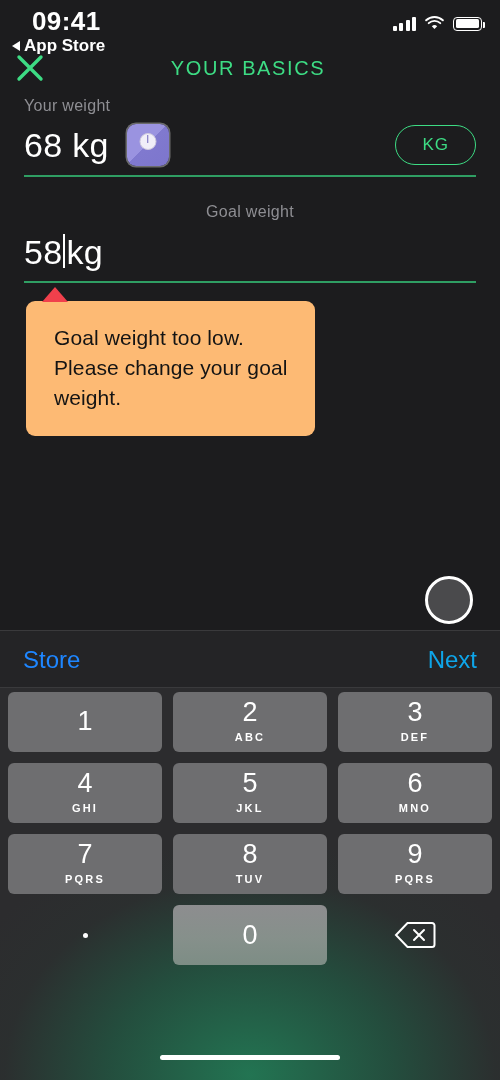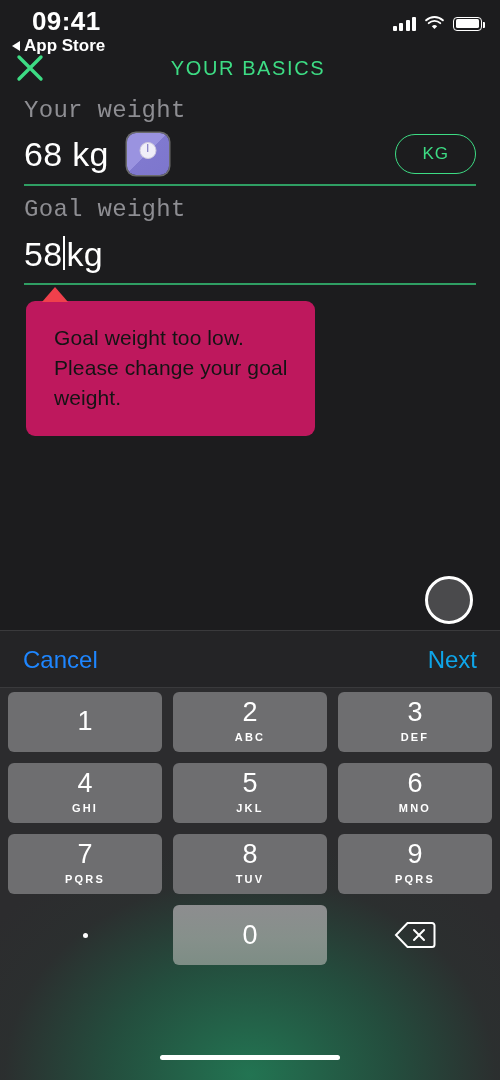--- a/index.html
+++ b/index.html
@@ -67,21 +67,21 @@
   }
   .nav-title {
     position:absolute; top:57px; left:0; width:496px;
     text-align:center;
     color:#3ddc84; font-size:20px; letter-spacing:1.6px;
   }
 
   
   .field { position:absolute; left:24px; width:452px; }
   .field-label {
-    color:#8e8e93; font-size:24px; letter-spacing:0.3px;font-family:Liberation Mono, monospace;
+    color:#8e8e93; font-size:16px; letter-spacing:0.3px;
   }
   .field-row {
     display:flex; align-items:center;
     margin-top:6px; height:48px;
   }
   .field-value {
     color:#fff; font-size:34px; letter-spacing:0.3px;
     white-space:pre; display:flex; align-items:baseline;
   }
   .caret {
@@ -111,21 +111,21 @@
     padding:9px 26px;
   }
   .underline {
     height:2px; background:#2f9e63; width:452px; margin-top:6px;
   }
 
   
   .tooltip {
     position:absolute; left:26px; top:301px;
     width:289px;
-    background:#be185d; border-radius:9px;
+    background:#fdba74; border-radius:9px;
     padding:22px 26px 24px 28px;
   }
   .tooltip .arrow {
     position:absolute; top:-14px; left:16px;
     width:0; height:0;
     border-left:13px solid transparent;
     border-right:13px solid transparent;
     border-bottom:15px solid #f0404c;
   }
   .tooltip p {
@@ -245,42 +245,42 @@
       <span class="field-value">68 kg</span>
       <span class="scale-icon">
         <span class="dial"></span>
           <span class="needle"></span>
       </span>
       <span class="unit-pill">KG</span>
     </div>
     <div class="underline"></div>
   </div>
 
-  <div class="field" style="top:196px;">
+  <div class="field" style="top:203px;text-align:center;">
     <div class="field-label">Goal weight</div>
     <div class="field-row">
       <span class="field-value">
         <span>58</span><span class="caret"></span><span>kg</span>
       </span>
     </div>
     <div class="underline"></div>
   </div>
 
   <div class="tooltip">
     <span class="arrow"></span>
     <p>Goal weight too low. Please change your goal weight.</p>
   </div>
 
   <div class="circle-btn"></div>
 
   <div class="keyboard">
     <div class="kb-glow"></div>
 
     <div class="kb-toolbar">
-      <span class="cancel">Cancel</span>
+      <span class="cancel">Store</span>
       <span class="next">Next</span>
     </div>
 
     <div class="keys">
       <div class="krow">
         <div class="key has-sub">
           <span class="num">1</span>
         </div>
         <div class="key has-sub">
           <span class="num">2</span>

